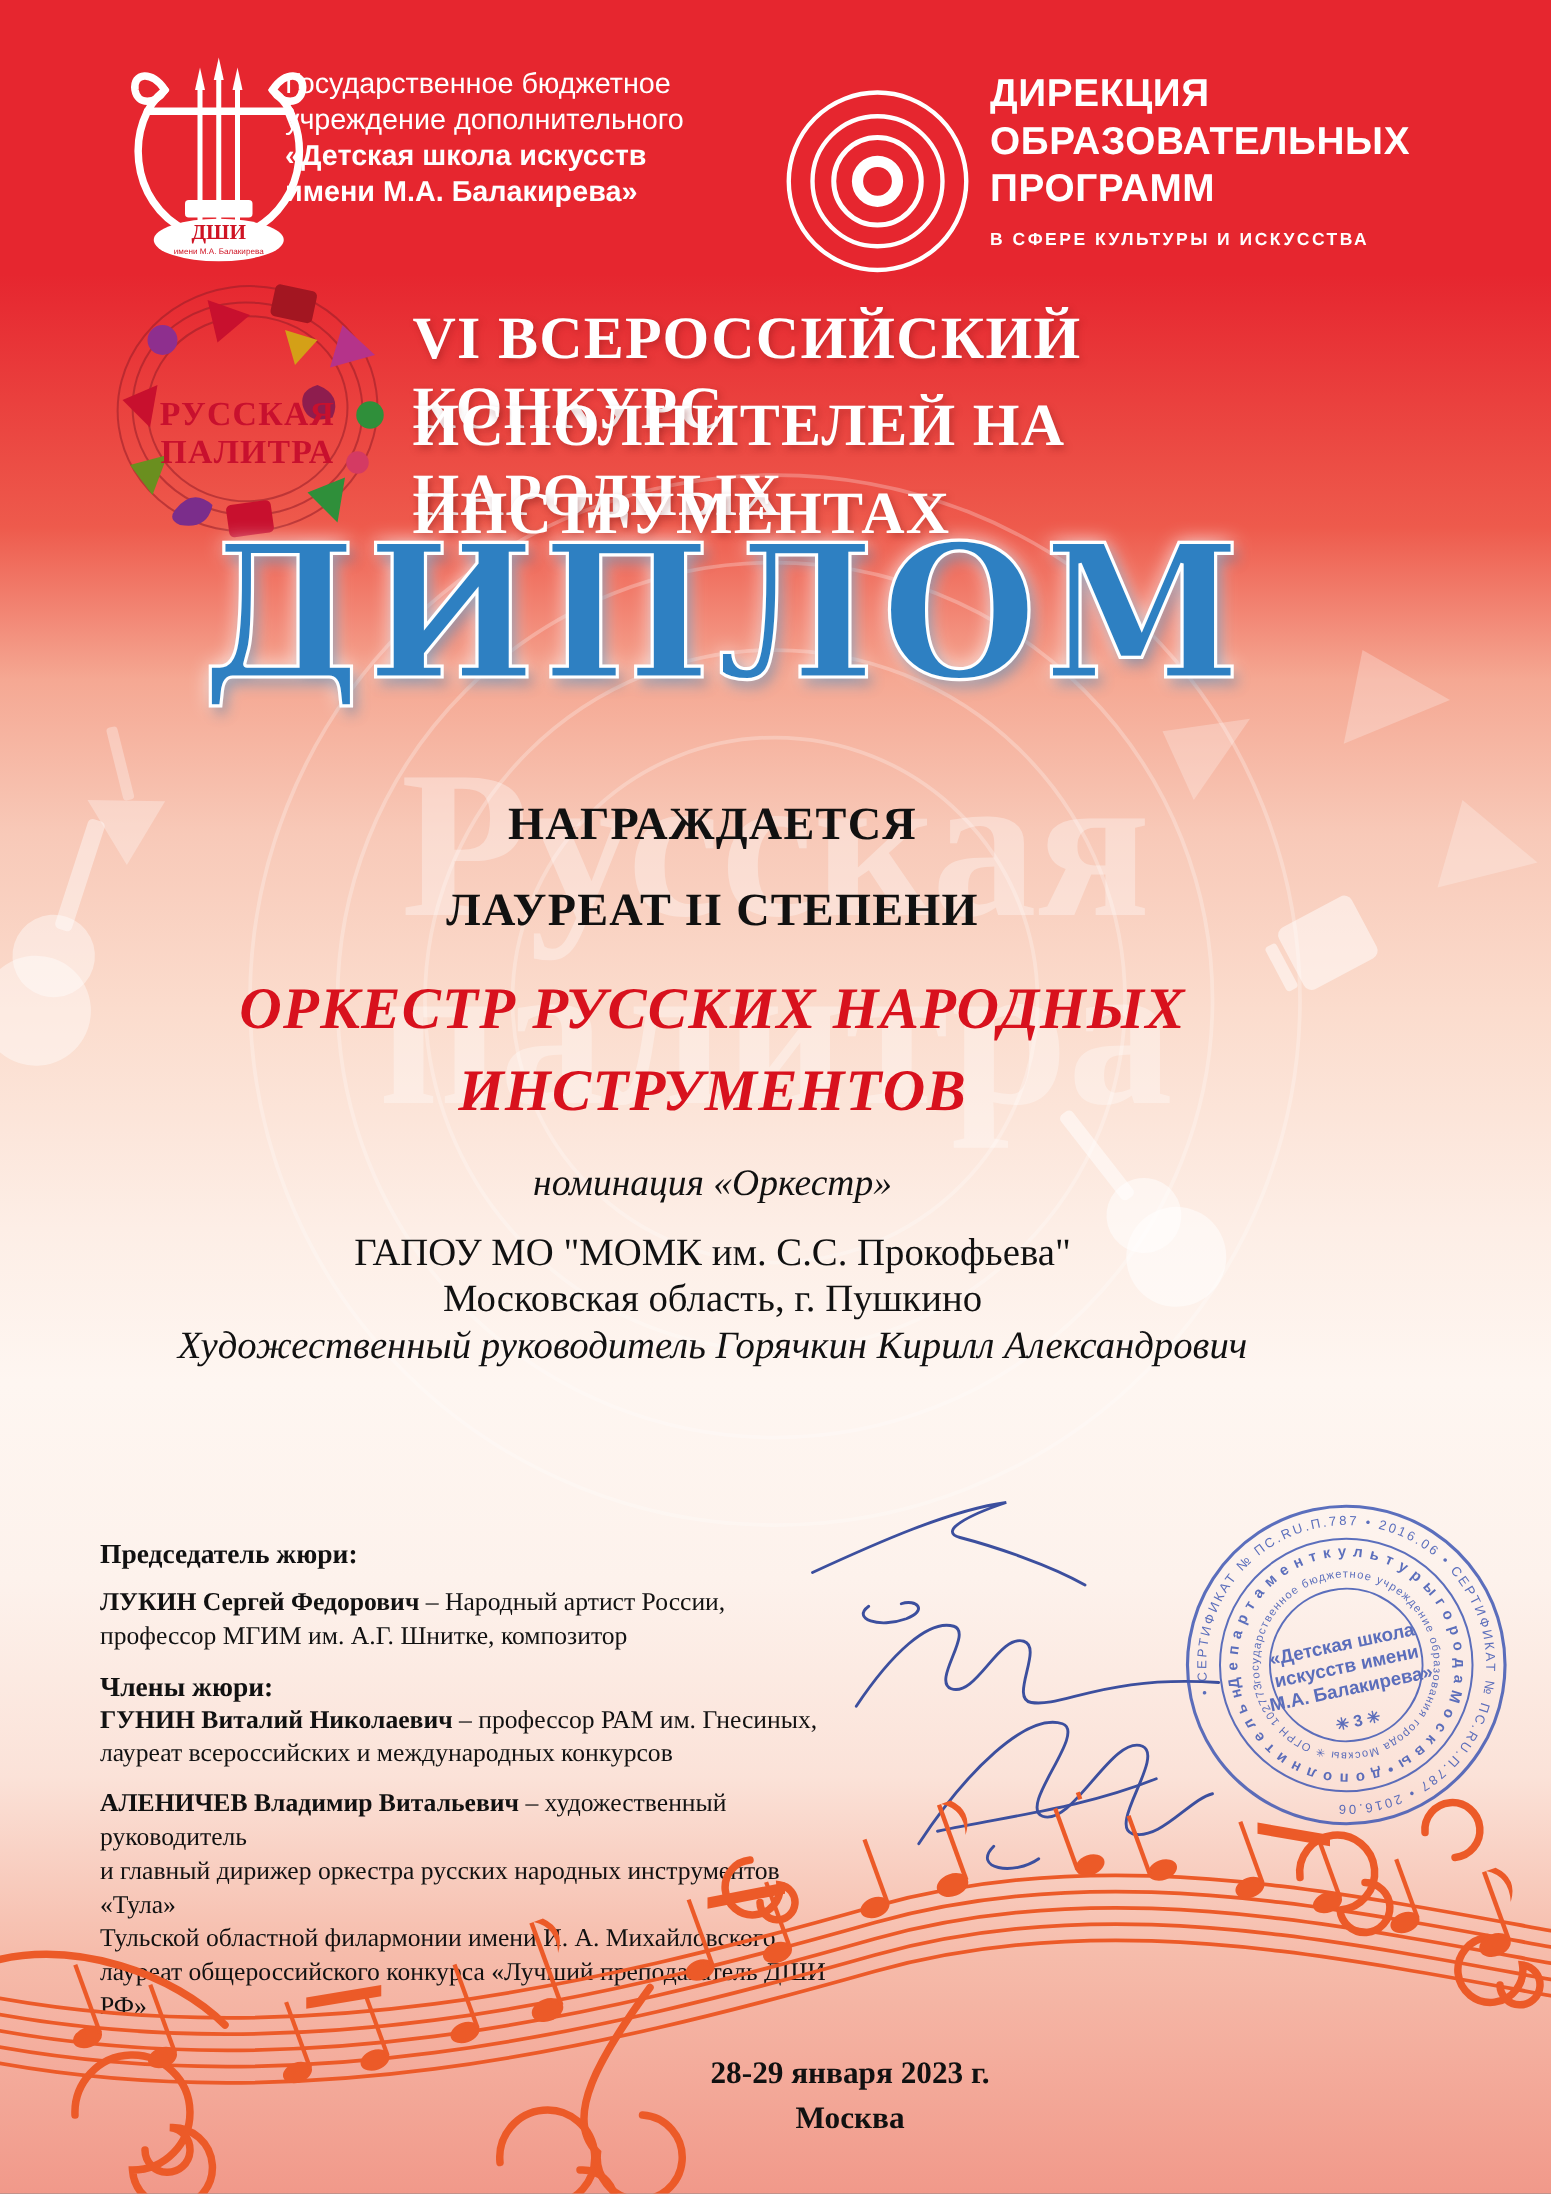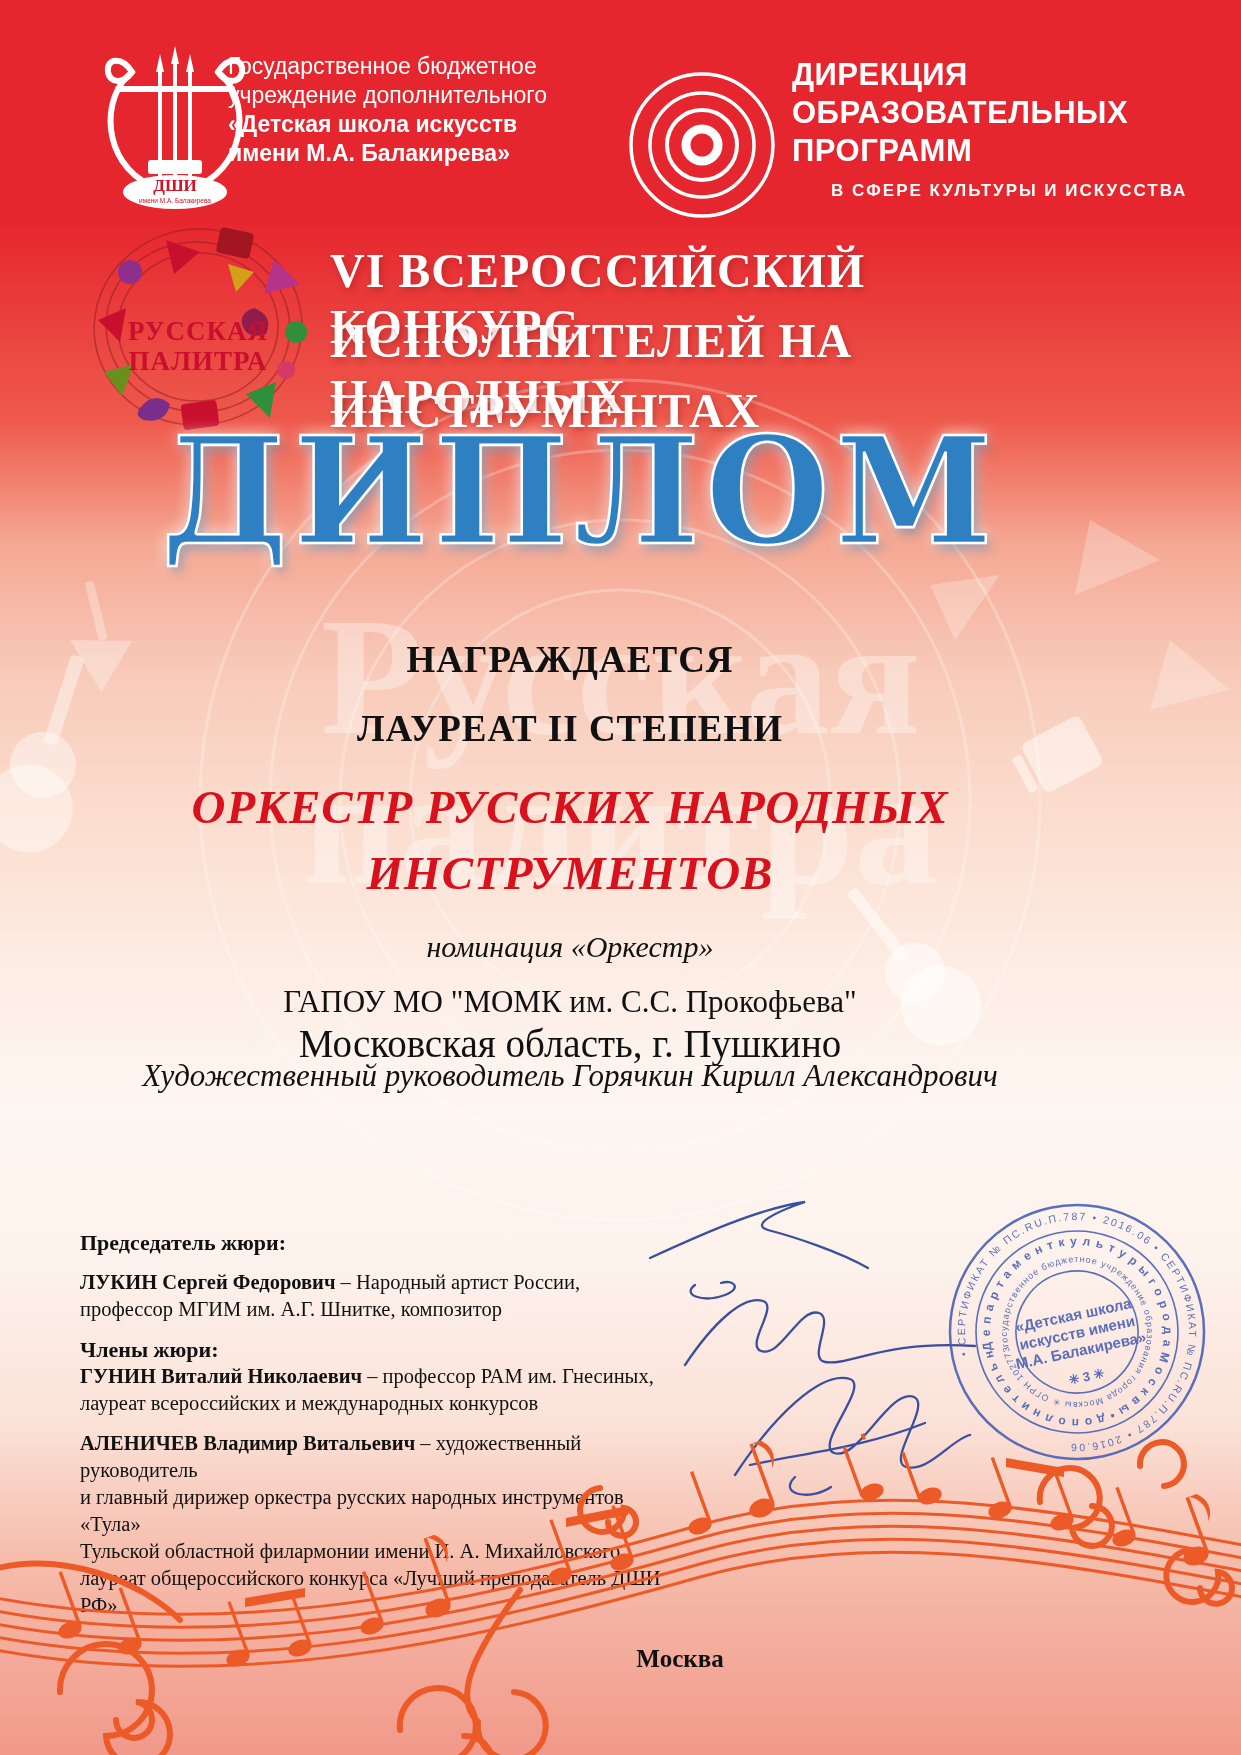--- a/index.html
+++ b/index.html
@@ -13,42 +13,42 @@
   }
   .abs{position:absolute;}
   
   .school-text{left:228px;top:52px;width:380px;color:#fff;
     font-family:"Liberation Sans","DejaVu Sans",sans-serif;
     font-size:23px;line-height:29px;}
   .school-text .b{font-weight:bold;}
   .dop-text{left:792px;top:56px;width:420px;color:#fff;
     font-family:"Liberation Sans","DejaVu Sans",sans-serif;
     font-size:31px;line-height:38px;font-weight:bold;letter-spacing:.5px;}
-  .dop-sub{margin-top:11px;font-size:17px;letter-spacing:2px;line-height:20px;margin-left:39px;}
+  .dop-sub{margin-top:11px;font-size:14px;letter-spacing:2px;line-height:20px;}
   
   .contest{left:330px;width:780px;color:#fff;font-weight:bold;
     font-size:48px;line-height:56px;letter-spacing:1px;
     text-shadow:2px 3px 6px rgba(120,20,20,.35);}
   .t1{top:243px;} .t2{top:313px;} .t3{top:383px;}
   
   .diploma{left:0;top:420px;width:1160px;text-align:center;
     font-family:"DejaVu Serif",serif;font-weight:bold;
     font-size:142px;line-height:142px;letter-spacing:6px;
     color:#2e80c2;-webkit-text-stroke:2.5px #ffffff;
     text-shadow:4px 6px 10px rgba(40,90,140,.45),0 0 16px rgba(255,255,255,.9);
     transform:scaleY(1.04);}
   
   .cline{left:0;width:1140px;text-align:center;color:#111;}
   .award-label{top:638px;font-size:37px;font-weight:bold;letter-spacing:1px;}
   .degree{top:707px;font-size:37px;font-weight:bold;letter-spacing:1px;}
   .recip{color:#d8111d;font-weight:bold;font-style:italic;font-size:47px;letter-spacing:1px;}
   .r1{top:780px;} .r2{top:846px;}
   .nomination{top:930px;font-size:30px;font-style:italic;}
   .inst{top:984px;font-size:31px;}
-  .loc{top:1021px;font-size:39px;}
+  .loc{top:1021px;font-size:31px;}
   .dir{top:1058px;font-size:31px;font-style:italic;}
   
   .jury{left:80px;top:1198px;width:600px;font-size:20.5px;line-height:27px;color:#111;margin-top:31px;}
   .jury .lbl{font-weight:bold;font-size:22px;}
   .jury p{margin:0 0 0 0;}
   .jury .gap{height:13px;}
   .jury b{font-weight:bold;}
   
   .wm{left:0;width:1241px;text-align:center;color:rgba(255,255,255,.34);
     font-weight:bold;font-size:168px;line-height:168px;pointer-events:none;}
@@ -324,16 +324,17 @@
         </g>
       <g transform="translate(1196,126) rotate(-20)">
           <ellipse rx="13" ry="9"></ellipse>
           <rect x="10" y="-58" width="3.6" height="58"></rect>
           <path d="M13.6,-58 q16,10 10,30 q12,-16 -2,-30 z"></path>
         </g>
     </g>
   </svg>
 
   <div class="abs footer-date">
+    <div>28-29 января 2023 г.</div>
     <div>Москва</div>
   </div>
 
 </div>
 
 </body></html>

